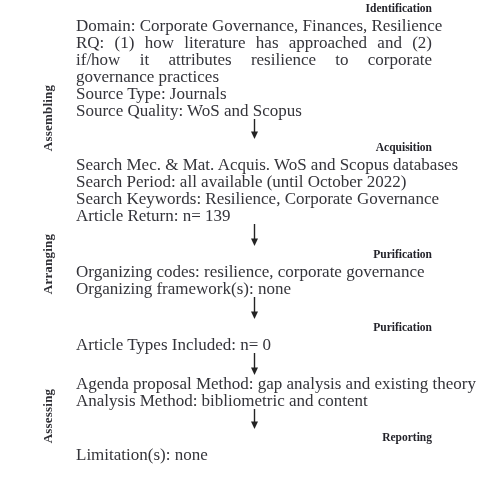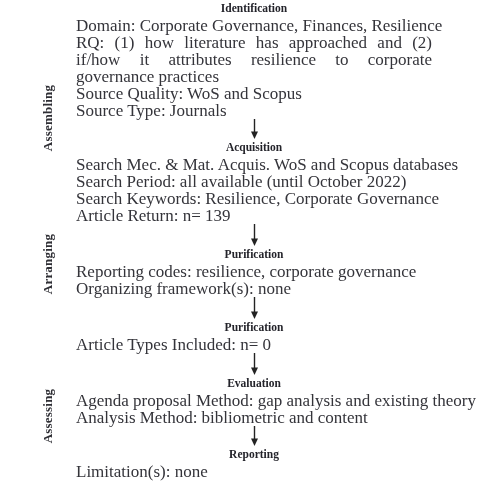--- a/index.html
+++ b/index.html
@@ -45,21 +45,21 @@
 
   
   .flow {
     position: absolute;
     left: 76px;
     top: 0;
     width: 356px;
   }
   .stage { }
   .stage-title {
-    text-align: center;
+    text-align: right;
     font-weight: bold;
     font-size: 11.5px;
     line-height: 17px;
     color: #23232a;
     margin: 0;
     white-space: nowrap;
   }
   .stage-lines {
     margin: 0;
     padding: 0;
@@ -95,22 +95,22 @@
   <div class="gutter-label" id="grp-assessing">Assessing</div>
 </div>
 
 <div class="flow">
 
   <div class="stage">
     <div class="stage-title">Identification</div>
     <div class="stage-lines">
       <div class="stage-line">Domain: Corporate Governance, Finances, Resilience</div>
       <div class="stage-line wrap">RQ: (1) how literature has approached and (2) if/how it attributes resilience to corporate governance practices</div>
+      <div class="stage-line">Source Type: Journals</div>
       <div class="stage-line">Source Quality: WoS and Scopus</div>
-      <div class="stage-line">Source Type: Journals</div>
     </div>
   </div>
 
   <span class="arrow">
     <svg width="11" height="20" viewBox="0 0 11 20">
       <line x1="5.5" y1="0" x2="5.5" y2="14" stroke="#232323" stroke-width="1.4"></line>
       <polygon points="5.5,20 2,12.5 9,12.5" fill="#232323"></polygon>
     </svg>
   </span>
 
@@ -127,21 +127,21 @@
   <span class="arrow">
     <svg width="11" height="22" viewBox="0 0 11 22">
       <line x1="5.5" y1="0" x2="5.5" y2="16" stroke="#232323" stroke-width="1.4"></line>
       <polygon points="5.5,22 2,14.5 9,14.5" fill="#232323"></polygon>
     </svg>
   </span>
 
   <div class="stage">
     <div class="stage-title">Purification</div>
     <div class="stage-lines">
-      <div class="stage-line">Reporting codes: resilience, corporate governance</div>
+      <div class="stage-line">Organizing codes: resilience, corporate governance</div>
       <div class="stage-line">Organizing framework(s): none</div>
     </div>
   </div>
 
   <span class="arrow">
     <svg width="11" height="22" viewBox="0 0 11 22">
       <line x1="5.5" y1="0" x2="5.5" y2="16" stroke="#232323" stroke-width="1.4"></line>
       <polygon points="5.5,22 2,14.5 9,14.5" fill="#232323"></polygon>
     </svg>
   </span>
@@ -154,21 +154,20 @@
   </div>
 
   <span class="arrow">
     <svg width="11" height="22" viewBox="0 0 11 22">
       <line x1="5.5" y1="0" x2="5.5" y2="16" stroke="#232323" stroke-width="1.4"></line>
       <polygon points="5.5,22 2,14.5 9,14.5" fill="#232323"></polygon>
     </svg>
   </span>
 
   <div class="stage">
-    <div class="stage-title">Evaluation</div>
     <div class="stage-lines">
       <div class="stage-line">Agenda proposal Method: gap analysis and existing theory</div>
       <div class="stage-line">Analysis Method: bibliometric and content</div>
     </div>
   </div>
 
   <span class="arrow">
     <svg width="11" height="20" viewBox="0 0 11 20">
       <line x1="5.5" y1="0" x2="5.5" y2="14" stroke="#232323" stroke-width="1.4"></line>
       <polygon points="5.5,20 2,12.5 9,12.5" fill="#232323"></polygon>

